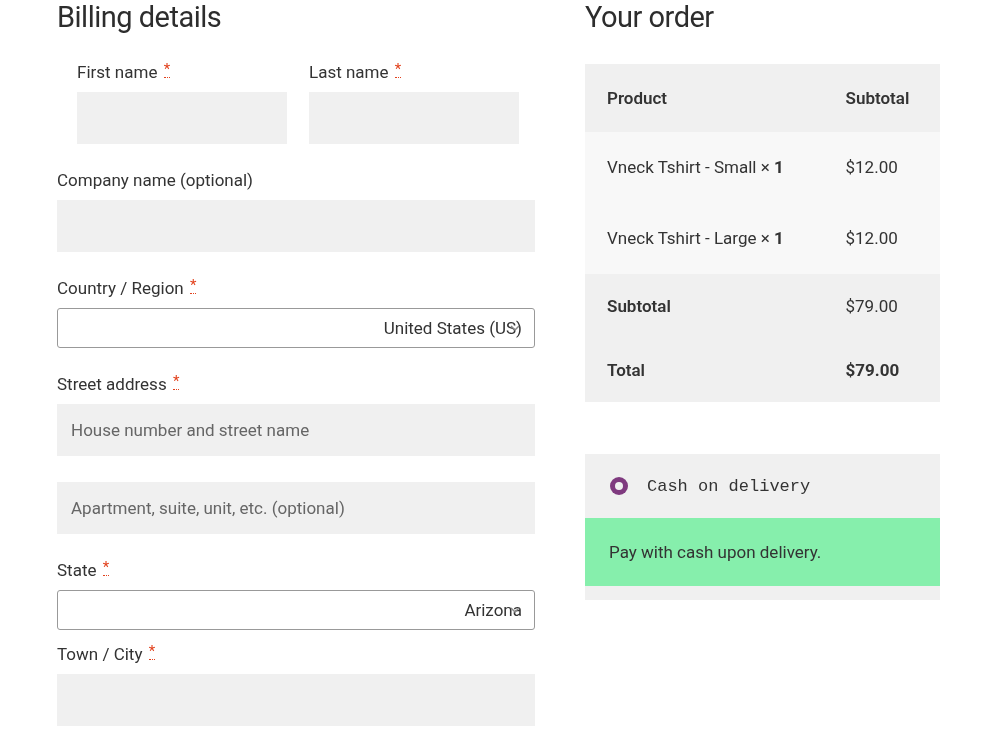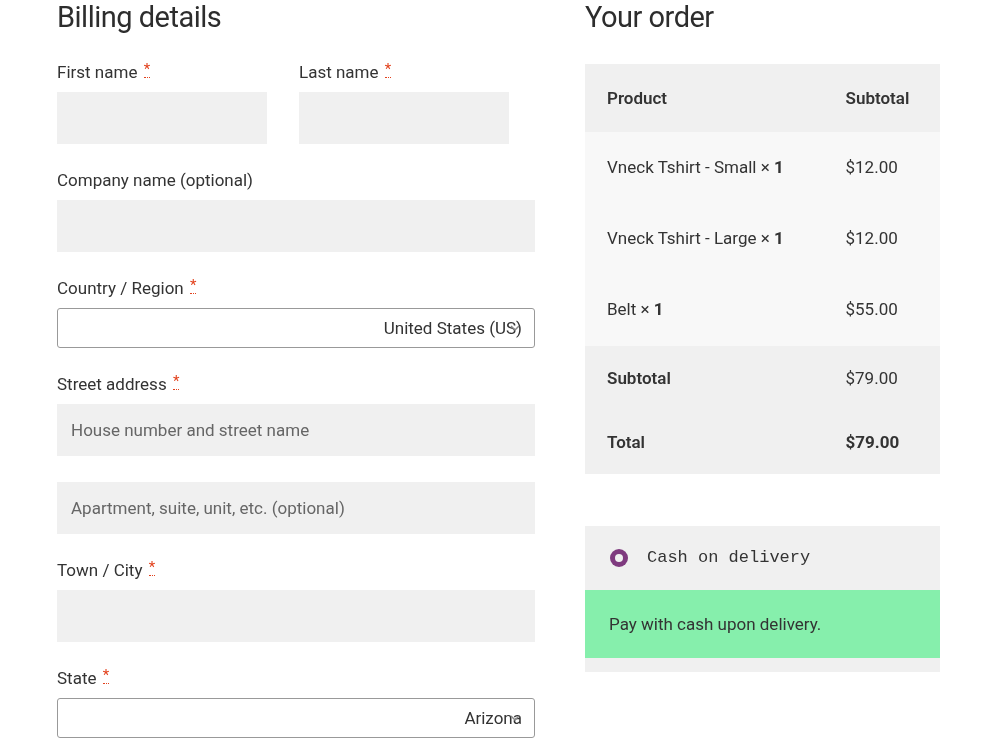--- a/index.html
+++ b/index.html
@@ -27,20 +27,21 @@
   h2 {
     font-size: 29px;
     font-weight: 400;
     color: #2d2d2d;
     margin-bottom: 28px;
     letter-spacing: -0.5px;
   }
   .form-row {
     display: flex;
     gap: 6px;
+    margin-left: 20px;
   }
   .form-row .field {
     flex: 1;
   }
   .field {
     margin-bottom: 26px;
   }
   .label {
     display: block;
     font-size: 17px;
@@ -215,43 +216,43 @@
 
     <div class="field addr-group">
       <label class="label">
         <span>Street address</span>
         <span class="required">*</span>
       </label>
       <input type="text" placeholder="House number and street name" style="">
       <input type="text" placeholder="Apartment, suite, unit, etc. (optional)" style="">
     </div>
 
-    <div class="field">
-      <label class="label">
-        <span>Town / City</span>
-        <span class="required">*</span>
-      </label>
-      <input type="text" style="">
-    </div>
-
     <div class="field" style="margin-bottom:14px;">
       <label class="label">
         <span>State</span>
         <span class="required">*</span>
       </label>
       <div class="select-wrap">
         <span class="value">Arizona</span>
         <span class="select-caret">
           <svg width="12" height="12" viewBox="0 0 12 12">
               <path d="M2 4 L6 8 L10 4" fill="none" stroke="#888" stroke-width="1.5"></path>
             </svg>
         </span>
       </div>
     </div>
 
+    <div class="field">
+      <label class="label">
+        <span>Town / City</span>
+        <span class="required">*</span>
+      </label>
+      <input type="text" style="">
+    </div>
+
   </div>
 
   <div class="right-col">
     <h2>Your order</h2>
 
     <table class="order-table">
       <thead>
         <tr>
           <th>Product</th>
           <th>Subtotal</th>
@@ -262,26 +263,20 @@
           <td>
             <span>Vneck Tshirt - Small</span><span class="qty-sep">  × </span><span class="qty-num">1</span>
           </td>
           <td>$12.00</td>
         </tr>
         <tr>
           <td>
             <span>Vneck Tshirt - Large</span><span class="qty-sep">  × </span><span class="qty-num">1</span>
           </td>
           <td>$12.00</td>
-        </tr>
-        <tr>
-          <td>
-            <span>Belt</span><span class="qty-sep">  × </span><span class="qty-num">1</span>
-          </td>
-          <td>$55.00</td>
         </tr>
       </tbody>
       <tfoot>
         <tr>
           <th>Subtotal</th>
           <td style="font-weight:400;">$79.00</td>
         </tr>
         <tr>
           <th>Total</th>
           <td class="total-val">$79.00</td>

